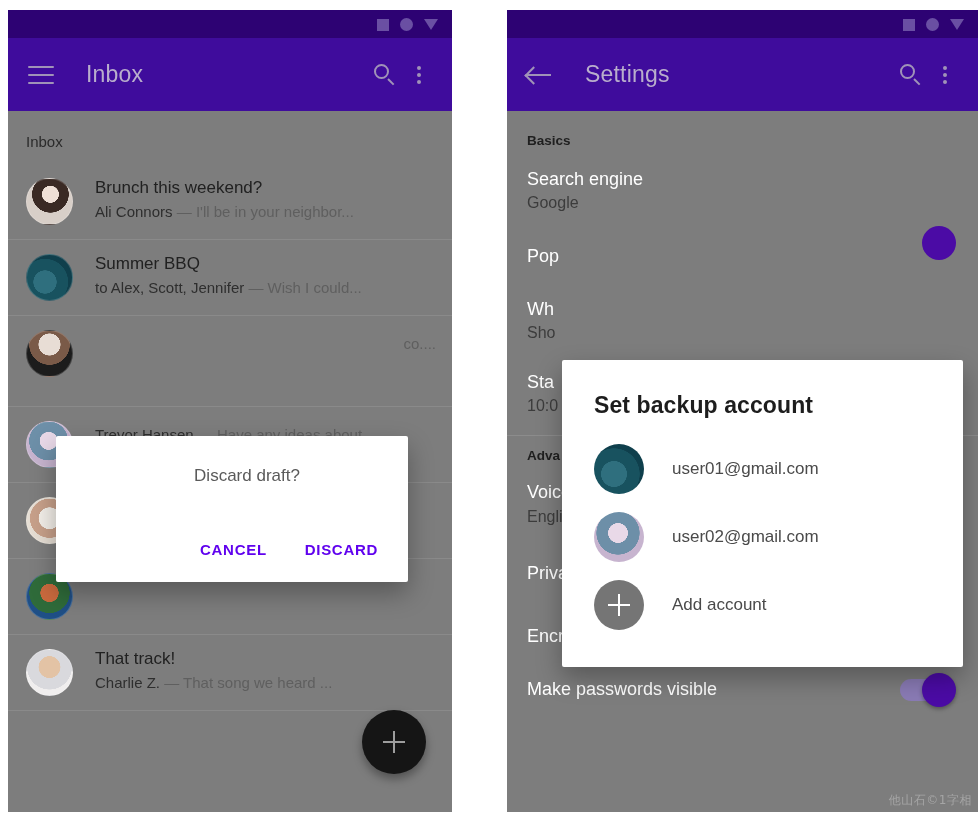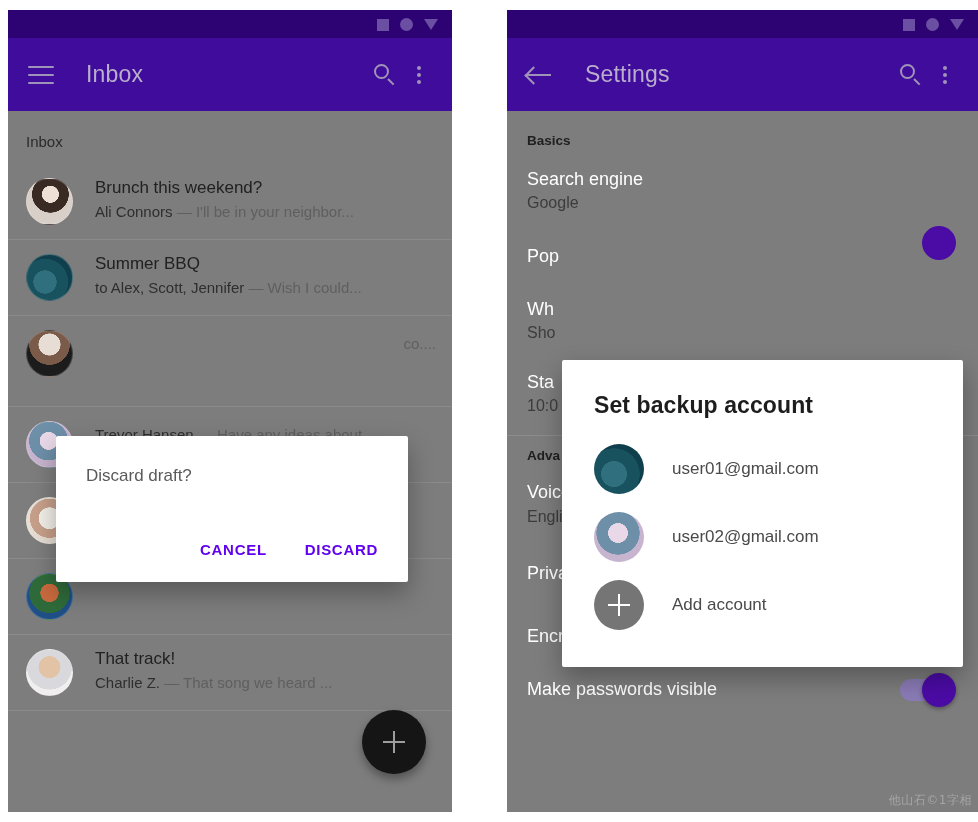--- a/index.html
+++ b/index.html
@@ -134,20 +134,21 @@
     border-radius:2px;
     box-shadow:0 11px 26px rgba(0,0,0,.30);
     z-index:30;
   }
   #discard-dialog{
     left:48px;top:325px;width:352px;height:146px;
   }
   .dlg-msg{
     font-size:17px;color:#5a5a5a;
     padding:30px 0 0 30px;
+    text-align:center;
   }
   .dlg-actions{
     position:absolute;right:22px;bottom:16px;
     display:flex;gap:22px;
   }
   .dlg-btn{
     color:#6002ee;font-size:15px;font-weight:bold;letter-spacing:.7px;
     padding:8px 8px;cursor:pointer;
   }
 

